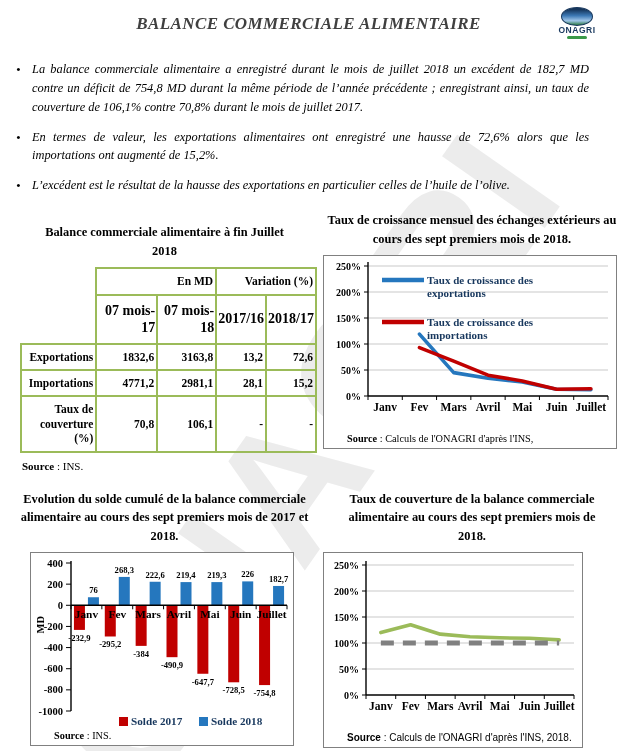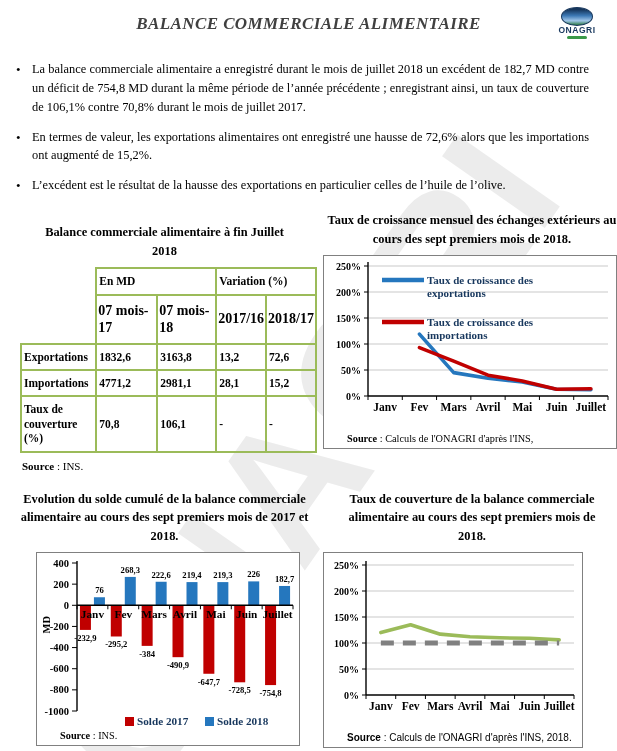--- a/index.html
+++ b/index.html
@@ -13,41 +13,41 @@
   .logo{position:absolute;top:0;right:12px;width:56px;text-align:center;}
   .globe{width:30px;height:17px;margin:-7px auto 0;border-radius:50%;
          background:linear-gradient(180deg,#16365c 10%,#3c78b4 45%,#9fc5e8 75%,#2e7d46 100%);
          border:1px solid #16365c;}
   .logo-text{font-family:"Liberation Sans",sans-serif;font-size:8.5px;font-weight:bold;color:#17375d;letter-spacing:.5px;line-height:1.1;}
   .logo-sub{width:20px;height:3px;background:#3a9948;margin:1px auto 0;border-radius:2px;}
   
   h1{margin:14px 40px 0;text-align:center;font-size:17px;font-style:italic;font-weight:bold;
      color:#404040;letter-spacing:.4px;}
   
-  .bullets{margin:26px 28px 0 14px;padding:0;list-style:none;}
+  .bullets{margin:26px 28px 0 14px;padding:0;list-style:none;font-style:italic;}
   .bullets li{position:relative;padding-left:18px;text-align:justify;font-size:12.4px;line-height:1.52;margin-bottom:11px;}
   .bullets li::before{content:"\2022";position:absolute;left:2px;top:0;font-size:13px;}
   
   .grid{display:grid;grid-template-columns:305px 298px;column-gap:6px;row-gap:18px;margin:16px 0 0 12px;}
   .sec h2{font-size:12.4px;font-weight:bold;text-align:center;line-height:1.5;margin:0 auto 7px;}
   .tsec h2{width:250px;margin-top:12px;}
   .c0sec h2{width:292px;}
   .barsec h2{width:288px;}
   .c2sec h2{width:270px;}
   
   table{border-collapse:collapse;margin-left:8px;}
-  td{border:2.5px solid #9bbb59;font-weight:bold;font-size:11.5px;text-align:left;
+  td{border:2.5px solid #9bbb59;font-weight:bold;font-size:11.5px;text-align:right;
      padding:5px 2px;line-height:1.25;}
   tr.h2row td{font-size:14px;padding:6px 1px;}
   td.nob{border:none;background:transparent;}
   .src{font-size:11px;margin:7px 0 0 10px;}
   
   .chart-box{position:relative;background:#fff;border:1px solid #808080;}
   #chart0{width:292px;height:192px;}
-  #chart1{width:262px;height:192px;margin-left:24px;}
+  #chart1{width:262px;height:192px;margin-left:18px;}
   #chart2{width:258px;height:194px;}
   .chart-src{position:absolute;left:23px;bottom:4px;font-size:10.3px;white-space:nowrap;}
   .sans-src{font-family:"Liberation Sans","DejaVu Sans",sans-serif;font-size:10px;}
   svg text{font-family:"Liberation Serif","DejaVu Serif",serif;}
 </style>
 </head>
 <body>
 
 <div class="page">
   <div class="watermark">ONAGRI</div>

